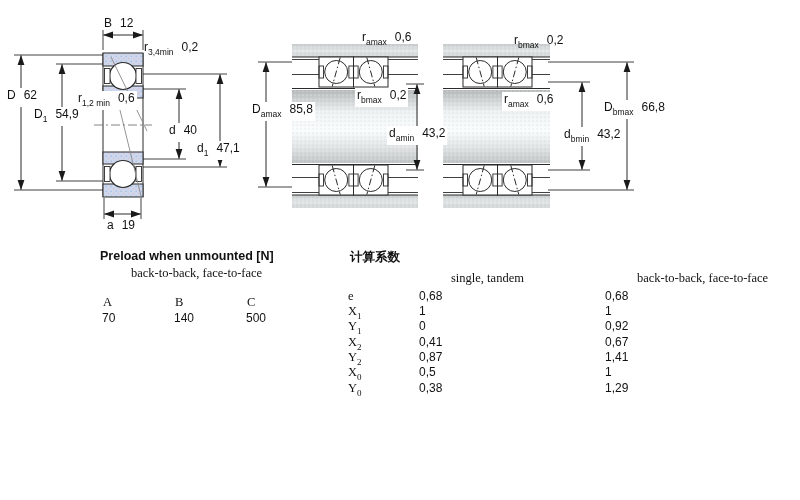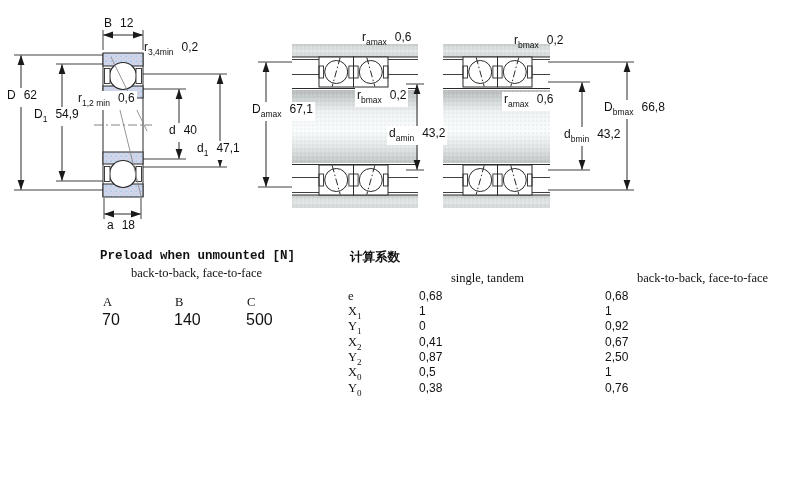--- a/index.html
+++ b/index.html
@@ -4,26 +4,26 @@
 <style>
   html,body{margin:0;padding:0;}
   body{width:800px;height:500px;position:relative;background:#fff;
        font-family:"Liberation Sans",sans-serif;color:#111;overflow:hidden;}
   #stage{position:absolute;left:0;top:0;width:664px;height:500px;}
   #linework{position:absolute;left:0;top:0;}
   .dim{position:absolute;font-size:12px;line-height:14px;white-space:nowrap;color:#111;}
   .dim .sub{font-size:8.5px;vertical-align:-3.5px;}
   .dim .val{margin-left:8px;}
   .bg{background:#fff;padding:0 2px;}
-  .tbl-title{position:absolute;font-family:Liberation Mono, monospace;
+  .tbl-title{position:absolute;font-family:Liberation Sans, sans-serif;
              font-weight:bold;font-size:12.5px;white-space:nowrap;}
   .tbl-sub{position:absolute;font-family:"Liberation Serif","DejaVu Serif",serif;
            font-size:12.5px;white-space:nowrap;padding-left:32px;}
   .cell-h{position:absolute;font-family:"Liberation Serif","DejaVu Serif",serif;font-size:12.5px;}
-  .cell-v{position:absolute;font-size:16px;}
+  .cell-v{position:absolute;font-size:12px;}
   .trow{position:absolute;left:0;width:800px;height:16px;}
   .trow .lbl{position:absolute;left:348px;font-family:"Liberation Serif","DejaVu Serif",serif;font-size:12.5px;}
   .trow .lbl .sub{font-size:9px;vertical-align:-3.5px;}
   .trow .v1{position:absolute;left:419px;font-size:12px;}
   .trow .v2{position:absolute;left:605px;font-size:12px;}
 </style>
 </head>
 <body>
 
 <div id="stage">
@@ -221,28 +221,28 @@
 <div class="dim bg" style="left:32px;top:107px">
   <span>D</span><span class="sub">1</span><span class="val">54,9</span>
 </div>
 <div class="dim bg" style="left:167px;top:123px">
   <span>d</span><span class="sub"></span><span class="val">40</span>
 </div>
 <div class="dim bg" style="left:195px;top:141px">
   <span>d</span><span class="sub">1</span><span class="val">47,1</span>
 </div>
 <div class="dim" style="left:107px;top:218px">
-  <span>a</span><span class="sub"></span><span class="val">18</span>
+  <span>a</span><span class="sub"></span><span class="val">19</span>
 </div>
 
 <div class="dim" style="left:362px;top:30px">
   <span>r</span><span class="sub">amax</span><span class="val">0,6</span>
 </div>
 <div class="dim bg" style="left:250px;top:102px">
-  <span>D</span><span class="sub">amax</span><span class="val">67,1</span>
+  <span>D</span><span class="sub">amax</span><span class="val">85,8</span>
 </div>
 <div class="dim bg" style="left:355px;top:88px">
   <span>r</span><span class="sub">bmax</span><span class="val">0,2</span>
 </div>
 <div class="dim bg" style="left:387px;top:126px">
   <span>d</span><span class="sub">amin</span><span class="val">43,2</span>
 </div>
 
 <div class="dim" style="left:514px;top:33px">
   <span>r</span><span class="sub">bmax</span><span class="val">0,2</span>
@@ -289,27 +289,27 @@
     <span class="v2">0,92</span>
   </div>
   <div class="trow" style="top:335px">
     <span class="lbl"><span>X</span><span class="sub">2</span></span>
     <span class="v1">0,41</span>
     <span class="v2">0,67</span>
   </div>
   <div class="trow" style="top:350px">
     <span class="lbl"><span>Y</span><span class="sub">2</span></span>
     <span class="v1">0,87</span>
-    <span class="v2">2,50</span>
+    <span class="v2">1,41</span>
   </div>
   <div class="trow" style="top:365px">
     <span class="lbl"><span>X</span><span class="sub">0</span></span>
     <span class="v1">0,5</span>
     <span class="v2">1</span>
   </div>
   <div class="trow" style="top:381px">
     <span class="lbl"><span>Y</span><span class="sub">0</span></span>
     <span class="v1">0,38</span>
-    <span class="v2">0,76</span>
+    <span class="v2">1,29</span>
   </div>
 </div>
 
 </div>
 
 </body></html>

